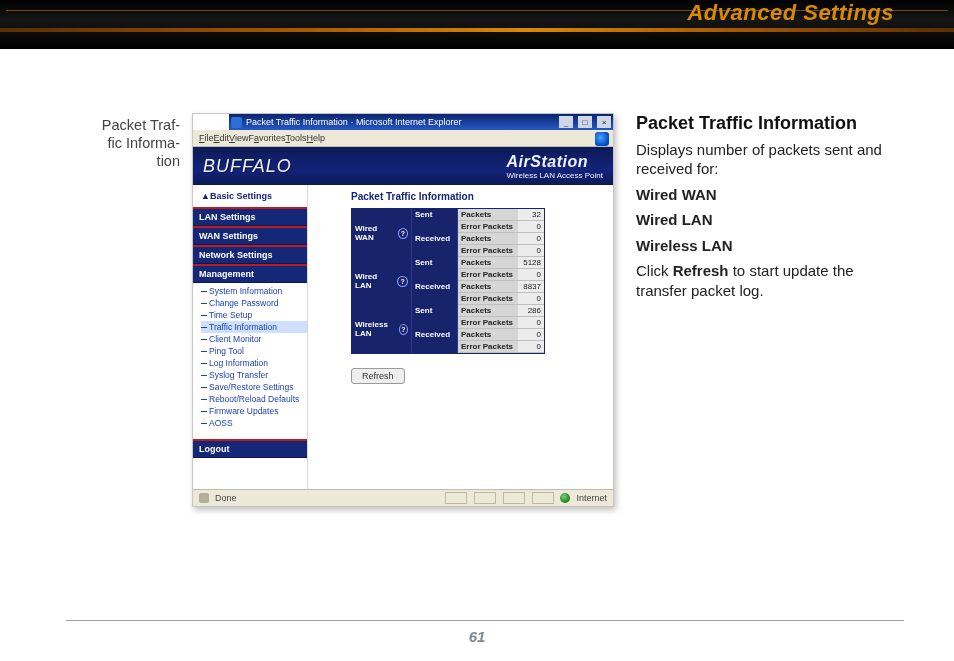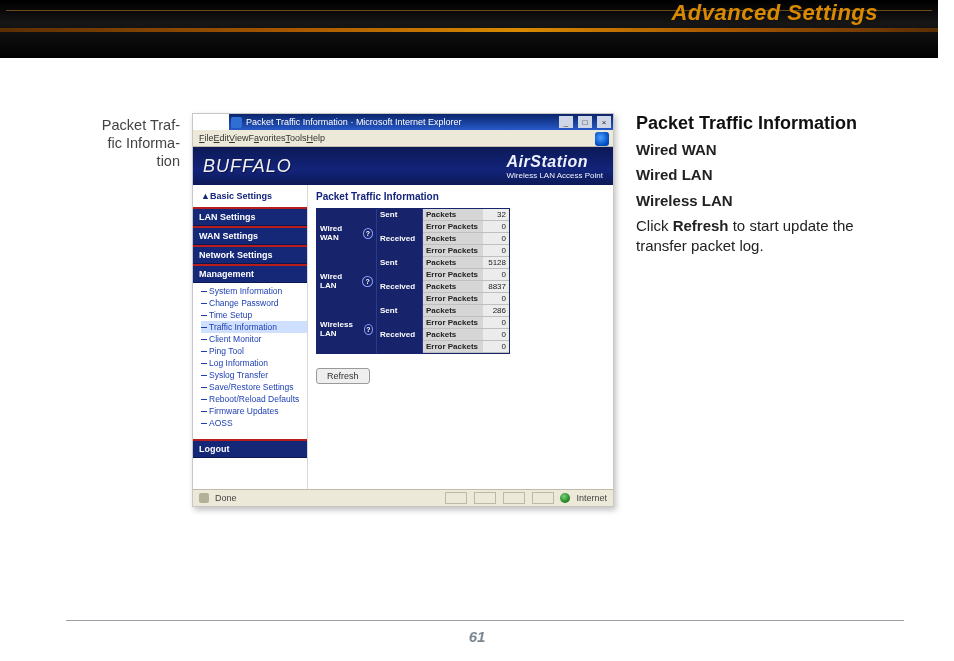--- a/index.html
+++ b/index.html
@@ -10,22 +10,22 @@
     background: #fff;
     font-family: Arial, Helvetica, sans-serif;
     color: #333;
     position: relative;
     overflow: hidden;
   }
 
   
   .top-banner {
     position: absolute;
-    left: 0; top: 0; right: 16px;
-    height: 58px;
+    left: 0; top: 0; right: 0;
+    height: 49px;
     background: linear-gradient(#000 0%, #0a0a0a 20%, #161616 40%, #000 100%);
   }
   .top-banner::before {
     content: "";
     position: absolute;
     left: 6px; right: 6px; top: 10px;
     border-top: 1px solid #6a4a1a;
   }
   .top-banner::after {
     content: "";
@@ -158,20 +158,21 @@
   }
   .airstation .small {
     font-size: 8px;
   }
 
   
   .app-content {
     display: flex;
     height: 306px;
     background: #fff;
+    gap: 35px;
   }
 
   
   .leftnav {
     width: 114px;
     background: #fff;
     border-right: 1px solid #d7d7d7;
     font-size: 9px;
   }
   .basic-link {
@@ -485,20 +486,21 @@
       <span class="seg"></span>
       <span class="seg"></span>
       <span class="seg"></span>
       <span class="globe"></span>
       <span>Internet</span>
     </div>
   </div>
 
   <div class="right-text">
     <h2>Packet Traffic Information</h2>
+    <p>Displays number of packets sent and received for:</p>
     <p class="bold">Wired WAN</p>
     <p class="bold">Wired LAN</p>
     <p class="bold">Wireless LAN</p>
     <p>
       <span>Click </span><span class="bold">Refresh</span><span> to start update the transfer packet log.</span>
     </p>
   </div>
 
   <div class="foot-rule"></div>
   <div class="page-number">61</div>

